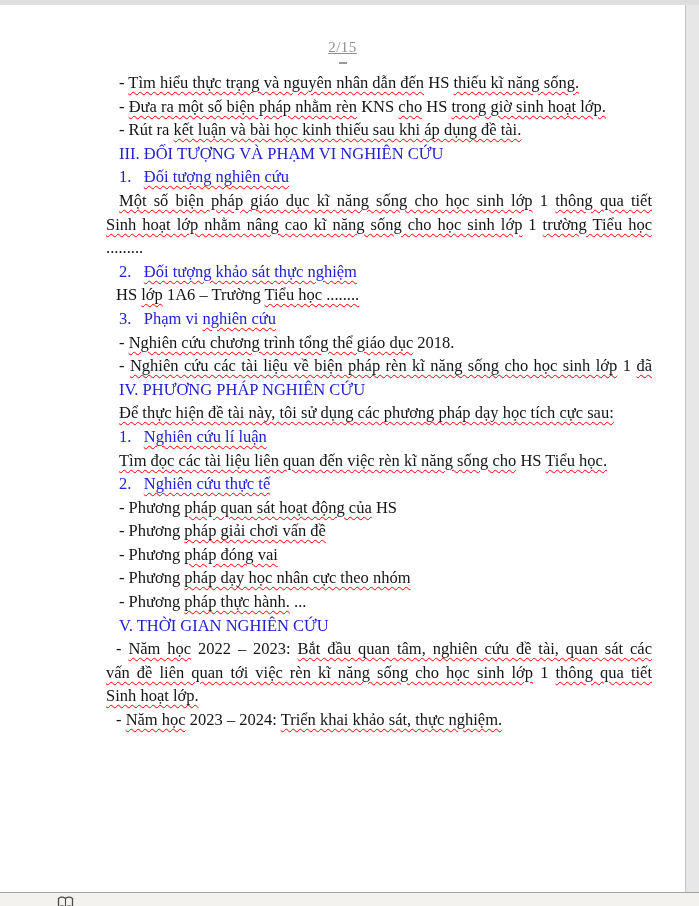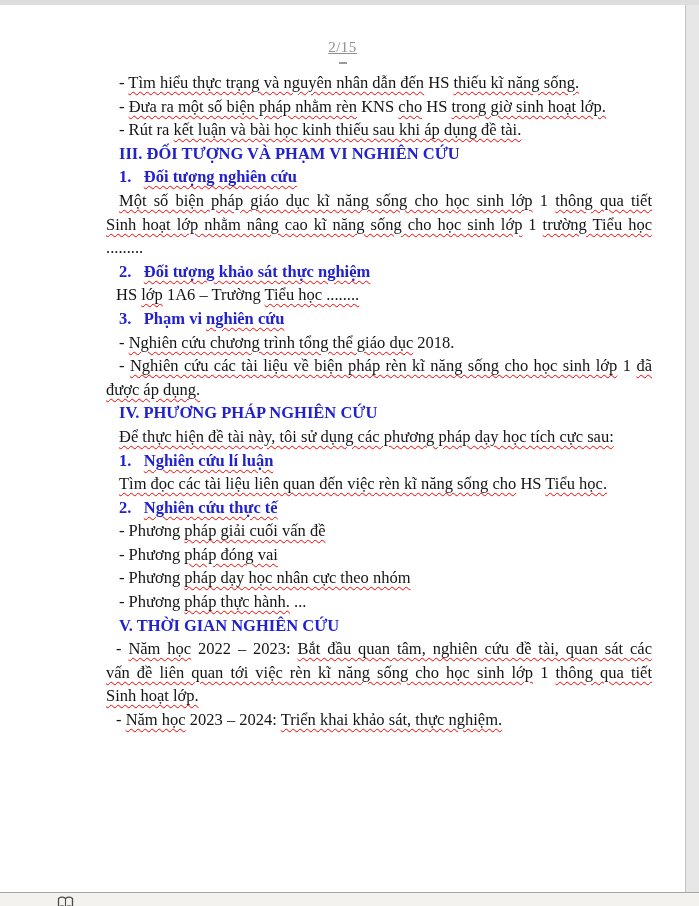--- a/index.html
+++ b/index.html
@@ -18,21 +18,21 @@
   .pn-mark{position:absolute;top:57px;left:50%;margin-left:-4px;width:8px;height:2px;background:#9a9a9a;}
   .doc-body{position:absolute;top:66px;left:74px;width:546px;color:#141414;margin-left:32px;}
   .line{
     font-size:16.5px;line-height:23.6px;min-height:23.6px;
     white-space:nowrap;text-align:left;
   }
   .line.just{white-space:normal;text-align:justify;text-align-last:justify;font-family:Liberation Serif, serif;}
   .ind0{padding-left:0;}
   .ind1{padding-left:13px;}
   .ind2{padding-left:10px;}
-  .h1,.h2{color:#2121cf;font-weight:bold;}
+  .h1,.h2{color:#2121cf;font-weight:normal;}
   .sq{
     text-decoration:underline;
     text-decoration-style:wavy;
     text-decoration-color:#ff0000;
     text-decoration-thickness:1px;
     text-underline-offset:3px;
   }
   .status-bar{
     position:absolute;bottom:0;left:0;right:0;height:13px;
     background:#f3f2ef;border-top:1px solid #a6a6a6;overflow:hidden;
@@ -54,27 +54,27 @@
       <div class="line h1 ind1"><span>III. ĐỐI TƯỢNG VÀ PHẠM VI NGHIÊN CỨU</span></div>
       <div class="line h2 ind1"><span>1.&nbsp;&nbsp; </span><span class="sq">Đối tượng nghiên cứu</span></div>
       <div class="line body ind1 just"><span class="sq">Một số biện pháp giáo dục kĩ năng sống cho học sinh lớp</span><span> 1 </span><span class="sq">thông qua tiết</span></div>
       <div class="line body ind0 just"><span class="sq">Sinh hoạt lớp nhằm nâng cao kĩ năng sống cho học sinh lớp</span><span> 1 </span><span class="sq">trường Tiểu học</span></div>
       <div class="line body ind0"><span>.........</span></div>
       <div class="line h2 ind1"><span>2.&nbsp;&nbsp; </span><span class="sq">Đối tượng khảo sát thực nghiệm</span></div>
       <div class="line body ind2"><span>HS </span><span class="sq">lớp</span><span> 1A6 – Trường </span><span class="sq">Tiểu học ........</span></div>
       <div class="line h2 ind1"><span>3.&nbsp;&nbsp; Phạm vi </span><span class="sq">nghiên cứu</span></div>
       <div class="line body ind1"><span>- </span><span class="sq">Nghiên cứu chương trình tổng thể giáo dục</span><span> 2018.</span></div>
       <div class="line body ind1 just"><span>- </span><span class="sq">Nghiên cứu các tài liệu về biện pháp rèn kĩ năng sống cho học sinh lớp</span><span> 1 </span><span class="sq">đã</span></div>
-      <div class="line body ind0"><span class="sq">được áp dụng.</span></div>
       <div class="line h1 ind1"><span>IV. PHƯƠNG PHÁP NGHIÊN CỨU</span></div>
       <div class="line body ind1"><span class="sq">Để thực hiện đề tài này, tôi sử dụng các phương pháp dạy học tích cực sau:</span></div>
       <div class="line h2 ind1"><span>1.&nbsp;&nbsp; </span><span class="sq">Nghiên cứu lí luận</span></div>
       <div class="line body ind1"><span class="sq">Tìm đọc các tài liệu liên quan đến việc rèn kĩ năng sống cho</span><span> HS </span><span class="sq">Tiểu học.</span></div>
       <div class="line h2 ind1"><span>2.&nbsp;&nbsp; </span><span class="sq">Nghiên cứu thực tế</span></div>
-      <div class="line body ind1"><span>- Phương </span><span class="sq">pháp giải cuối vấn đề</span></div>
+      <div class="line body ind1"><span>- Phương </span><span class="sq">pháp quan sát hoạt động của</span><span> HS</span></div>
+      <div class="line body ind1"><span>- Phương </span><span class="sq">pháp giải chơi vấn đề</span></div>
       <div class="line body ind1"><span>- Phương </span><span class="sq">pháp đóng vai</span></div>
       <div class="line body ind1"><span>- Phương </span><span class="sq">pháp dạy học nhân cực theo nhóm</span></div>
       <div class="line body ind1"><span>- Phương </span><span class="sq">pháp thực hành.</span><span> ...</span></div>
       <div class="line h1 ind1"><span>V. THỜI GIAN NGHIÊN CỨU</span></div>
       <div class="line body ind2 just"><span>- </span><span class="sq">Năm học</span><span> 2022 – 2023: </span><span class="sq">Bắt đầu quan tâm, nghiên cứu đề tài, quan sát các</span></div>
       <div class="line body ind0 just"><span class="sq">vấn đề liên quan tới việc rèn kĩ năng sống cho học sinh lớp</span><span> 1 </span><span class="sq">thông qua tiết</span></div>
       <div class="line body ind0"><span class="sq">Sinh hoạt lớp.</span></div>
       <div class="line body ind2"><span>- </span><span class="sq">Năm học</span><span> 2023 – 2024: </span><span class="sq">Triển khai khảo sát, thực nghiệm.</span></div>
     </div>
 </div>

